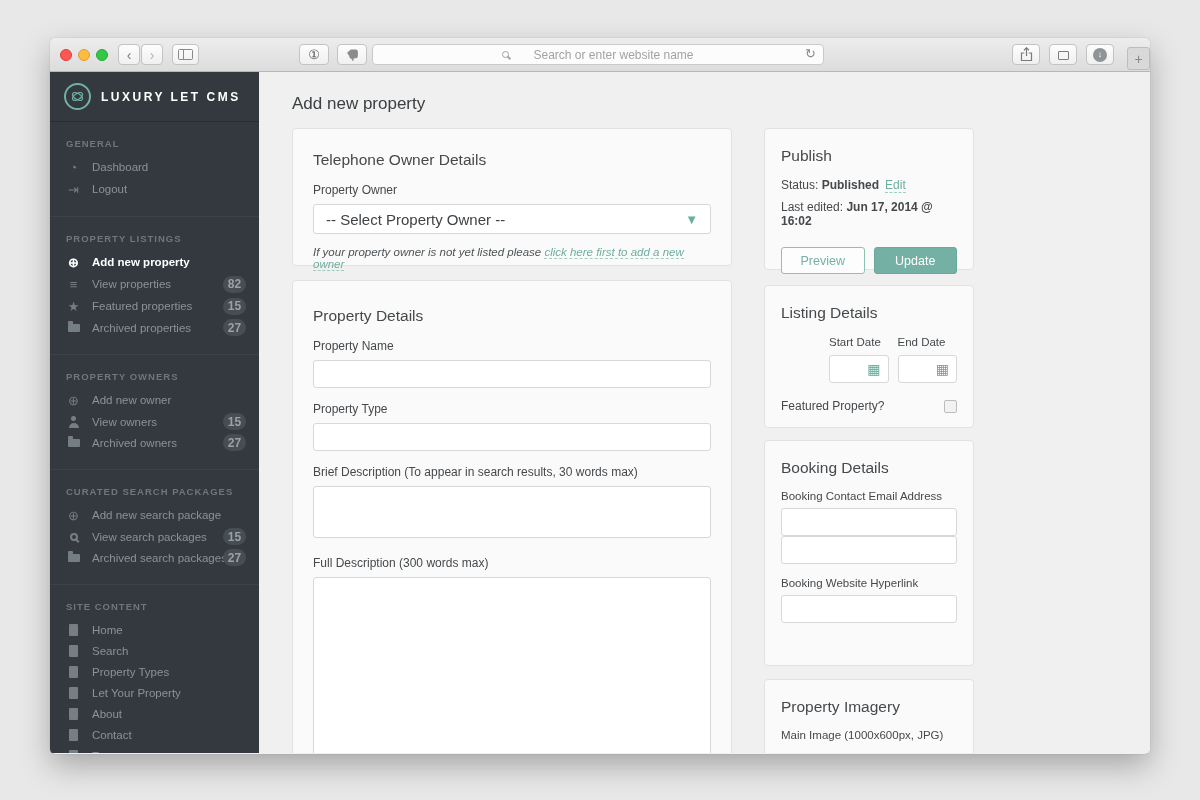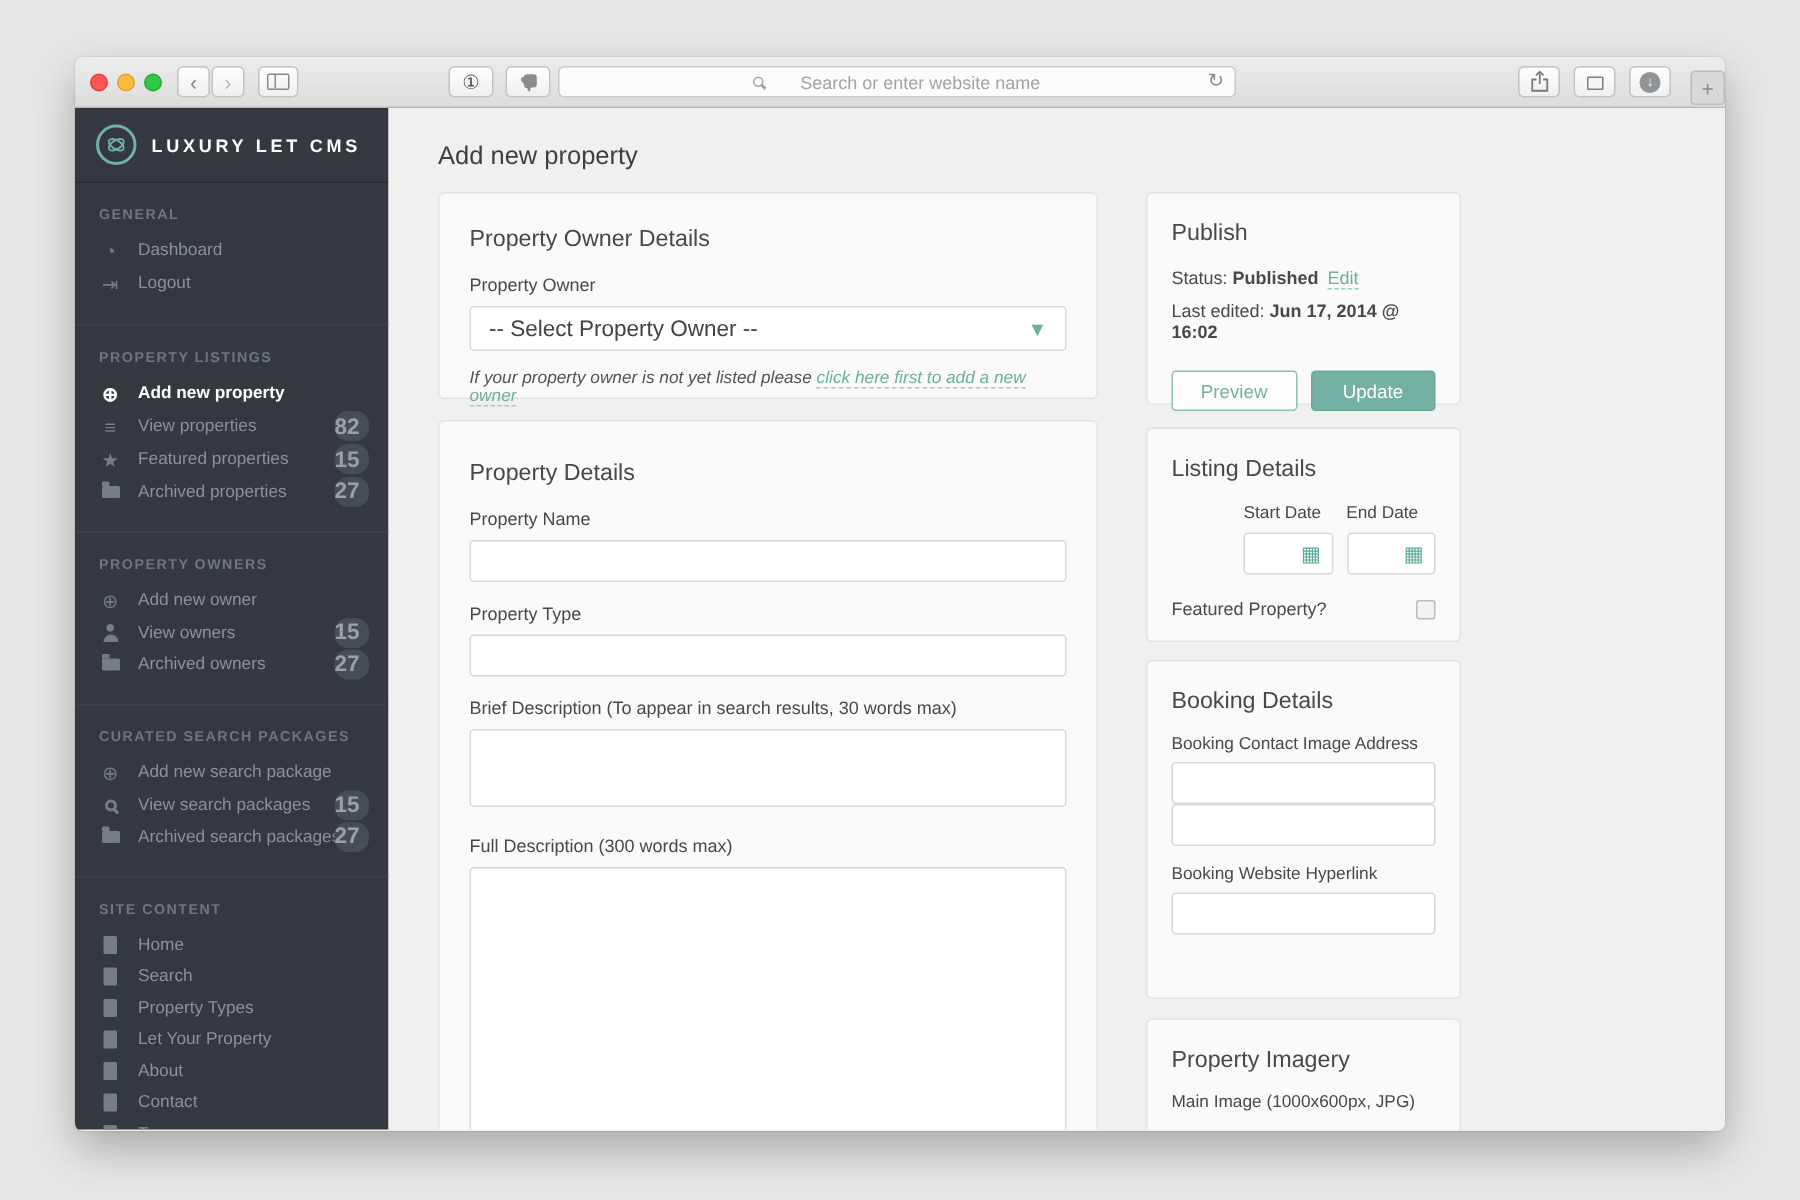--- a/index.html
+++ b/index.html
@@ -63,22 +63,22 @@
   .logo-text { color:#fff; font-size:12px; letter-spacing:2.5px; font-weight:bold; }
   .sb-section { padding:6px 0 10px; }
   .sb-section + .sb-section { border-top:1px solid #3c4348; margin-top:6px; }
   .sb-header { padding:10px 16px 7px; font-size:9.5px; font-weight:bold; letter-spacing:1px;
     color:#6f777d; }
   .sb-item { display:flex; align-items:center; gap:11px; padding:4.5px 16px; position:relative;
     color:#8b9298; font-size:11.5px; cursor:default; }
   .sb-item .sb-ico { width:15px; display:flex; justify-content:center; color:#767e85; font-size:13px; line-height:1; flex:none; }
   .sb-item.active { color:#ffffff; font-weight:bold; }
   .sb-item.active .sb-ico { color:#ffffff; }
-  .sb-badge { position:absolute; right:13px; background:#474e53; color:#99a0a6; font-size:15px;
-    padding:1.5px 0; width:23px; text-align:left; border-radius:9px; font-weight:bold; }
+  .sb-badge { position:absolute; right:13px; background:#474e53; color:#99a0a6; font-size:12px;
+    padding:1.5px 0; width:23px; text-align:center; border-radius:9px; font-weight:bold; }
   .i-folder { width:12px; height:8px; background:#767e85; border-radius:1px; position:relative; display:inline-block; }
   .i-folder::before { content:''; position:absolute; top:-2.5px; left:0; width:5px; height:2.5px;
     background:#767e85; border-radius:1px 1px 0 0; }
   .i-person { width:12px; height:12px; position:relative; display:inline-block; }
   .i-person::before { content:''; position:absolute; top:0; left:3.5px; width:5px; height:5px;
     border-radius:50%; background:#767e85; }
   .i-person::after { content:''; position:absolute; bottom:0; left:1px; width:10px; height:5px;
     border-radius:5px 5px 0 0; background:#767e85; }
   .i-mag-g { width:8px; height:8px; border:2px solid #767e85; border-radius:50%; position:relative; display:inline-block; }
   .i-mag-g::after { content:''; position:absolute; width:2px; height:5px; background:#767e85;
@@ -335,21 +335,21 @@
       </div>
     </div>
 
     <div class="mainarea">
       <h1 class="page-title">Add new property</h1>
 
       <div class="cols">
 
         <div class="col-left">
           <div class="card card-owner">
-            <h2>Property Owner Details</h2>
+            <h2>Telephone Owner Details</h2>
             <label class="f-label">Property Owner</label>
             <div class="select">
               <span>-- Select Property Owner --</span>
               <span class="arr">▼</span>
             </div>
             <p class="note"><span>If your property owner is not yet listed please </span><a href="#">click here first to add a new owner</a></p>
           </div>
 
           <div class="card card-details">
             <h2>Property Details</h2>
@@ -392,21 +392,21 @@
               </div>
             </div>
             <div class="feat-row">
               <label class="d-label">Featured Property?</label>
               <span class="checkbox"></span>
             </div>
           </div>
 
           <div class="card card-booking">
             <h2>Booking Details</h2>
-            <label class="b-label">Booking Contact Image Address</label>
+            <label class="b-label">Booking Contact Email Address</label>
             <input class="t-input" style="">
             <input class="t-input" style="">
             <label class="b-label">Booking Website Hyperlink</label>
             <input class="t-input" style="">
           </div>
 
           <div class="card card-imagery">
             <h2>Property Imagery</h2>
             <label class="b-label">Main Image (1000x600px, JPG)</label>
 

